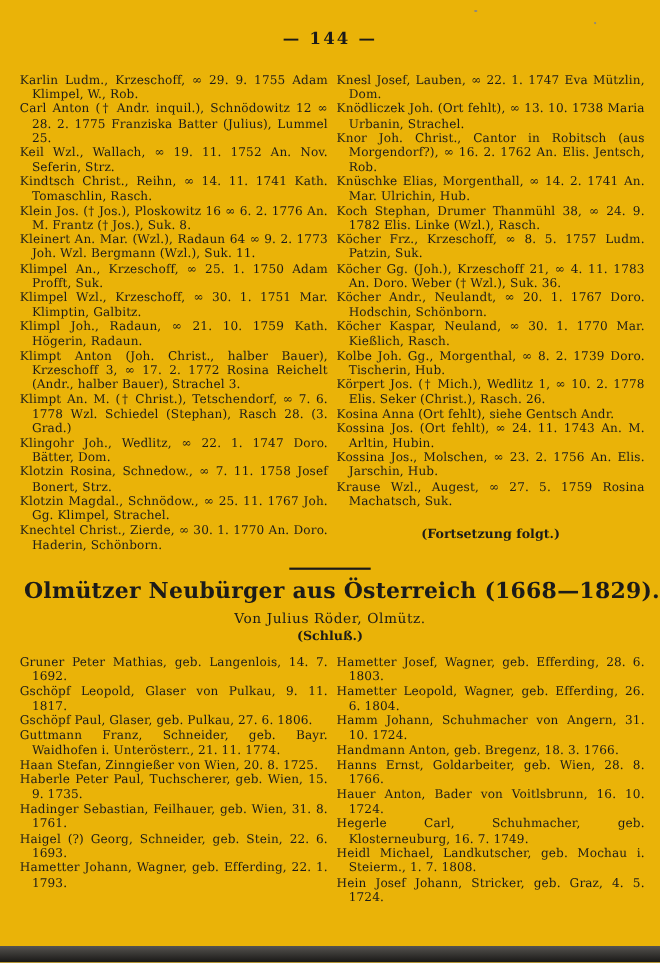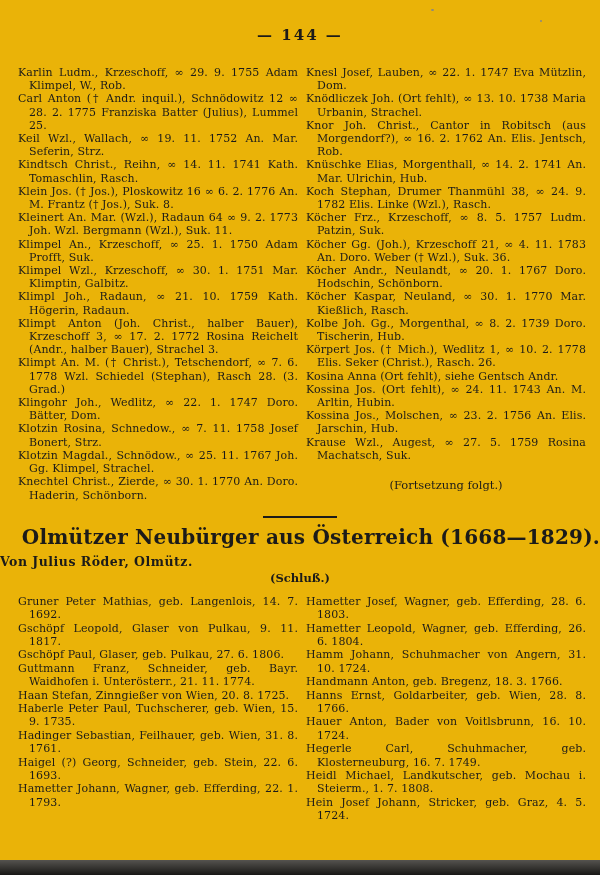--- a/index.html
+++ b/index.html
@@ -34,38 +34,39 @@
     font-weight: normal;
     line-height: 13.2px;
     text-align: justify;
     text-indent: -11px;
     padding-left: 11px;
     letter-spacing: 0.1px;
   }
   .continuation-note {
     text-align: center;
     font-size: 11.5px;
-    font-weight: normal;
+    font-weight: bold;
     margin-top: 16px;
   }
   .divider {
     width: 74px; height: 2px;
     background: #1c1b19;
     margin: 14px auto 0 auto;
   }
   .article-title {
     text-align: right;
     font-size: 20px;
     font-weight: bold;
     margin-top: 7px;
     letter-spacing: 0.2px;
   }
   .article-byline {
+    text-align: center;
     font-size: 12.5px;
-    font-weight: bold;
+    font-weight: normal;
     margin-top: 5px;
     letter-spacing: 0.5px;
   }
   .article-note {
     text-align: center;
     font-size: 11.5px;
     font-weight: bold;
     margin-top: 2px;
   }
   .section2 { margin-top: 10px; }
@@ -86,21 +87,21 @@
 <body>
 
 <div class="page">
 
   <div class="page-number">— 144 —</div>
 
   <div class="columns section1">
     <div class="col">
         <div class="entry">Karlin Ludm., Krzeschoff, ∞ 29. 9. 1755 Adam Klimpel, W., Rob.</div>
         <div class="entry">Carl Anton († Andr. inquil.), Schnödowitz 12 ∞ 28. 2. 1775 Franziska Batter (Julius), Lummel 25.</div>
-        <div class="entry">Keil Wzl., Wallach, ∞ 19. 11. 1752 An. Mar. Seferin, Strz.</div>
+        <div class="entry">Keil Wzl., Wallach, ∞ 19. 11. 1752 An. Nov. Seferin, Strz.</div>
         <div class="entry">Kindtsch Christ., Reihn, ∞ 14. 11. 1741 Kath. Tomaschlin, Rasch.</div>
         <div class="entry">Klein Jos. († Jos.), Ploskowitz 16 ∞ 6. 2. 1776 An. M. Frantz († Jos.), Suk. 8.</div>
         <div class="entry">Kleinert An. Mar. (Wzl.), Radaun 64 ∞ 9. 2. 1773 Joh. Wzl. Bergmann (Wzl.), Suk. 11.</div>
         <div class="entry">Klimpel An., Krzeschoff, ∞ 25. 1. 1750 Adam Profft, Suk.</div>
         <div class="entry">Klimpel Wzl., Krzeschoff, ∞ 30. 1. 1751 Mar. Klimptin, Galbitz.</div>
         <div class="entry">Klimpl Joh., Radaun, ∞ 21. 10. 1759 Kath. Högerin, Radaun.</div>
         <div class="entry">Klimpt Anton (Joh. Christ., halber Bauer), Krzeschoff 3, ∞ 17. 2. 1772 Rosina Reichelt (Andr., halber Bauer), Strachel 3.</div>
         <div class="entry">Klimpt An. M. († Christ.), Tetschendorf, ∞ 7. 6. 1778 Wzl. Schiedel (Stephan), Rasch 28. (3. Grad.)</div>
         <div class="entry">Klingohr Joh., Wedlitz, ∞ 22. 1. 1747 Doro. Bätter, Dom.</div>
         <div class="entry">Klotzin Rosina, Schnedow., ∞ 7. 11. 1758 Josef Bonert, Strz.</div>

